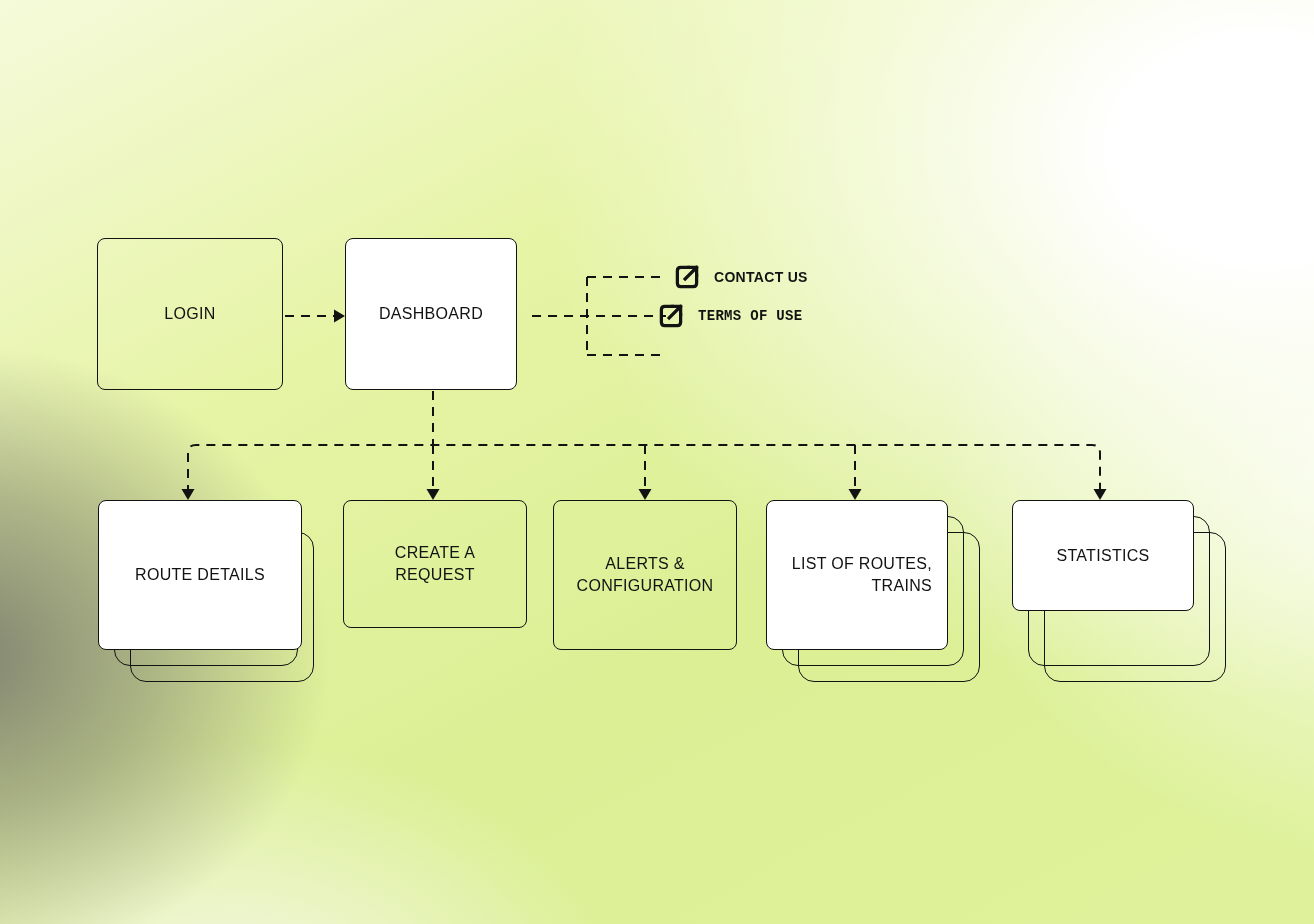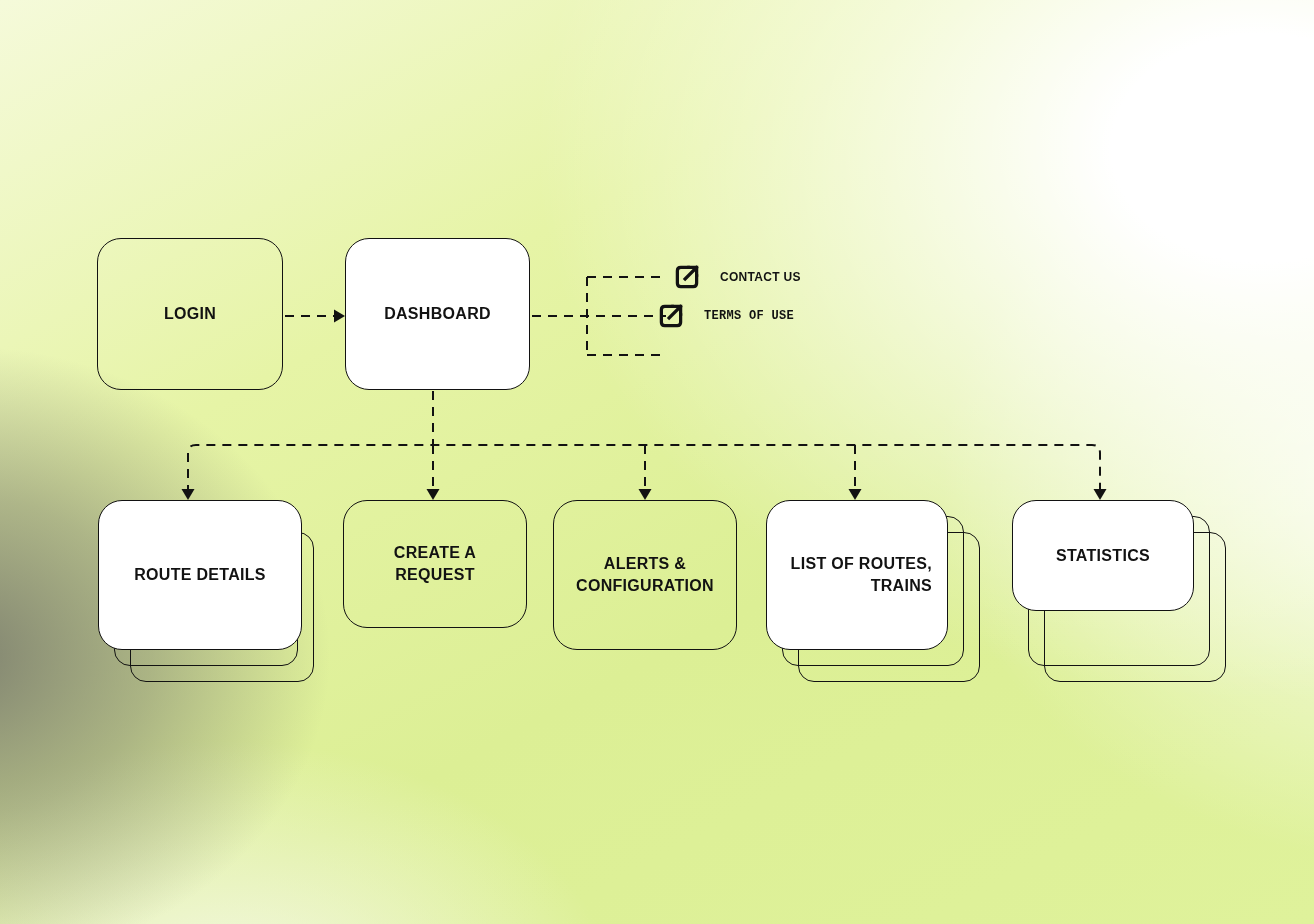--- a/index.html
+++ b/index.html
@@ -11,39 +11,39 @@
     position:relative;width:1314px;height:924px;
     background:
       radial-gradient(ellipse 560px 470px at -3% 71%, rgba(106,106,101,0.82) 0%, rgba(106,106,101,0.45) 34%, rgba(106,106,101,0) 66%),
       radial-gradient(ellipse 680px 460px at 17% 109%, rgba(250,250,247,0.85) 0%, rgba(250,250,247,0) 58%),
       radial-gradient(ellipse 1250px 950px at 96% 16%, #ffffff 12%, rgba(255,255,255,0) 58%),
       radial-gradient(ellipse 900px 700px at 109% 52%, rgba(255,255,255,0.85) 0%, rgba(255,255,255,0) 55%),
       linear-gradient(152deg, #f5fada 0%, #e6f4a6 32%, #dcef95 62%, #dff29b 100%);
   }
   .node{
     position:absolute;box-sizing:border-box;
-    border:1.6px solid #121212;border-radius:24px;
+    border:1.6px solid #121212;border-radius:8px;
     display:flex;align-items:center;justify-content:center;
     text-align:center;
-    font-weight:700;font-size:16px;letter-spacing:0.3px;line-height:1.35;
+    font-weight:400;font-size:16px;letter-spacing:0.3px;line-height:1.35;
     color:#121212;background:transparent;
     padding:0 15px;
   }
   .node.white{background:#ffffff;}
   .stack-back{
     position:absolute;box-sizing:border-box;
     border:1.6px solid #121212;border-radius:16px;background:transparent;
   }
   .connectors{position:absolute;left:0;top:0;pointer-events:none;}
   .link-row{
     position:absolute;display:flex;align-items:center;height:30px;
   }
   .link-row .icon{width:30px;height:30px;flex:0 0 30px;display:block;}
   .link-row .lbl{
-    margin-left:18px;font-weight:700;font-size:12px;letter-spacing:0.3px;
+    margin-left:12px;font-weight:700;font-size:14px;letter-spacing:0.3px;
     color:#121212;white-space:nowrap;
   }
 </style>
 </head>
 <body>
 
 <div class="stage">
 
   <svg class="connectors" width="1314" height="924" viewBox="0 0 1314 924">
     <g stroke="#121212" stroke-width="2" fill="none" stroke-dasharray="9 7">
@@ -68,21 +68,21 @@
       <polygon points="638.5,489 651.5,489 645,500"></polygon>
       <polygon points="848.5,489 861.5,489 855,500"></polygon>
       <polygon points="1093.5,489 1106.5,489 1100,500"></polygon>
     </g>
   </svg>
 
   <div class="node" style="left:97px;top:238px;width:186px;height:152px;">
     <span>LOGIN</span>
   </div>
 
-  <div class="node white" style="left:345px;top:238px;width:185px;height:152px;">
+  <div class="node white" style="left:345px;top:238px;width:172px;height:152px;">
     <span>DASHBOARD</span>
   </div>
 
   <div class="link-row" style="left:672px;top:262px;">
     <svg class="icon" viewBox="0 0 24 24">
       <g stroke="#121212" stroke-width="2.6" fill="none" stroke-linecap="square">
         <path d="M13,4.3 H7 Q4.3,4.3 4.3,7 V17 Q4.3,19.7 7,19.7 H17 Q19.7,19.7 19.7,17 V11"></path>
         <path d="M10.5,13.5 L19.5,4.5"></path>
         <path d="M13.5,4.3 H19.7 V10.5"></path>
       </g>

